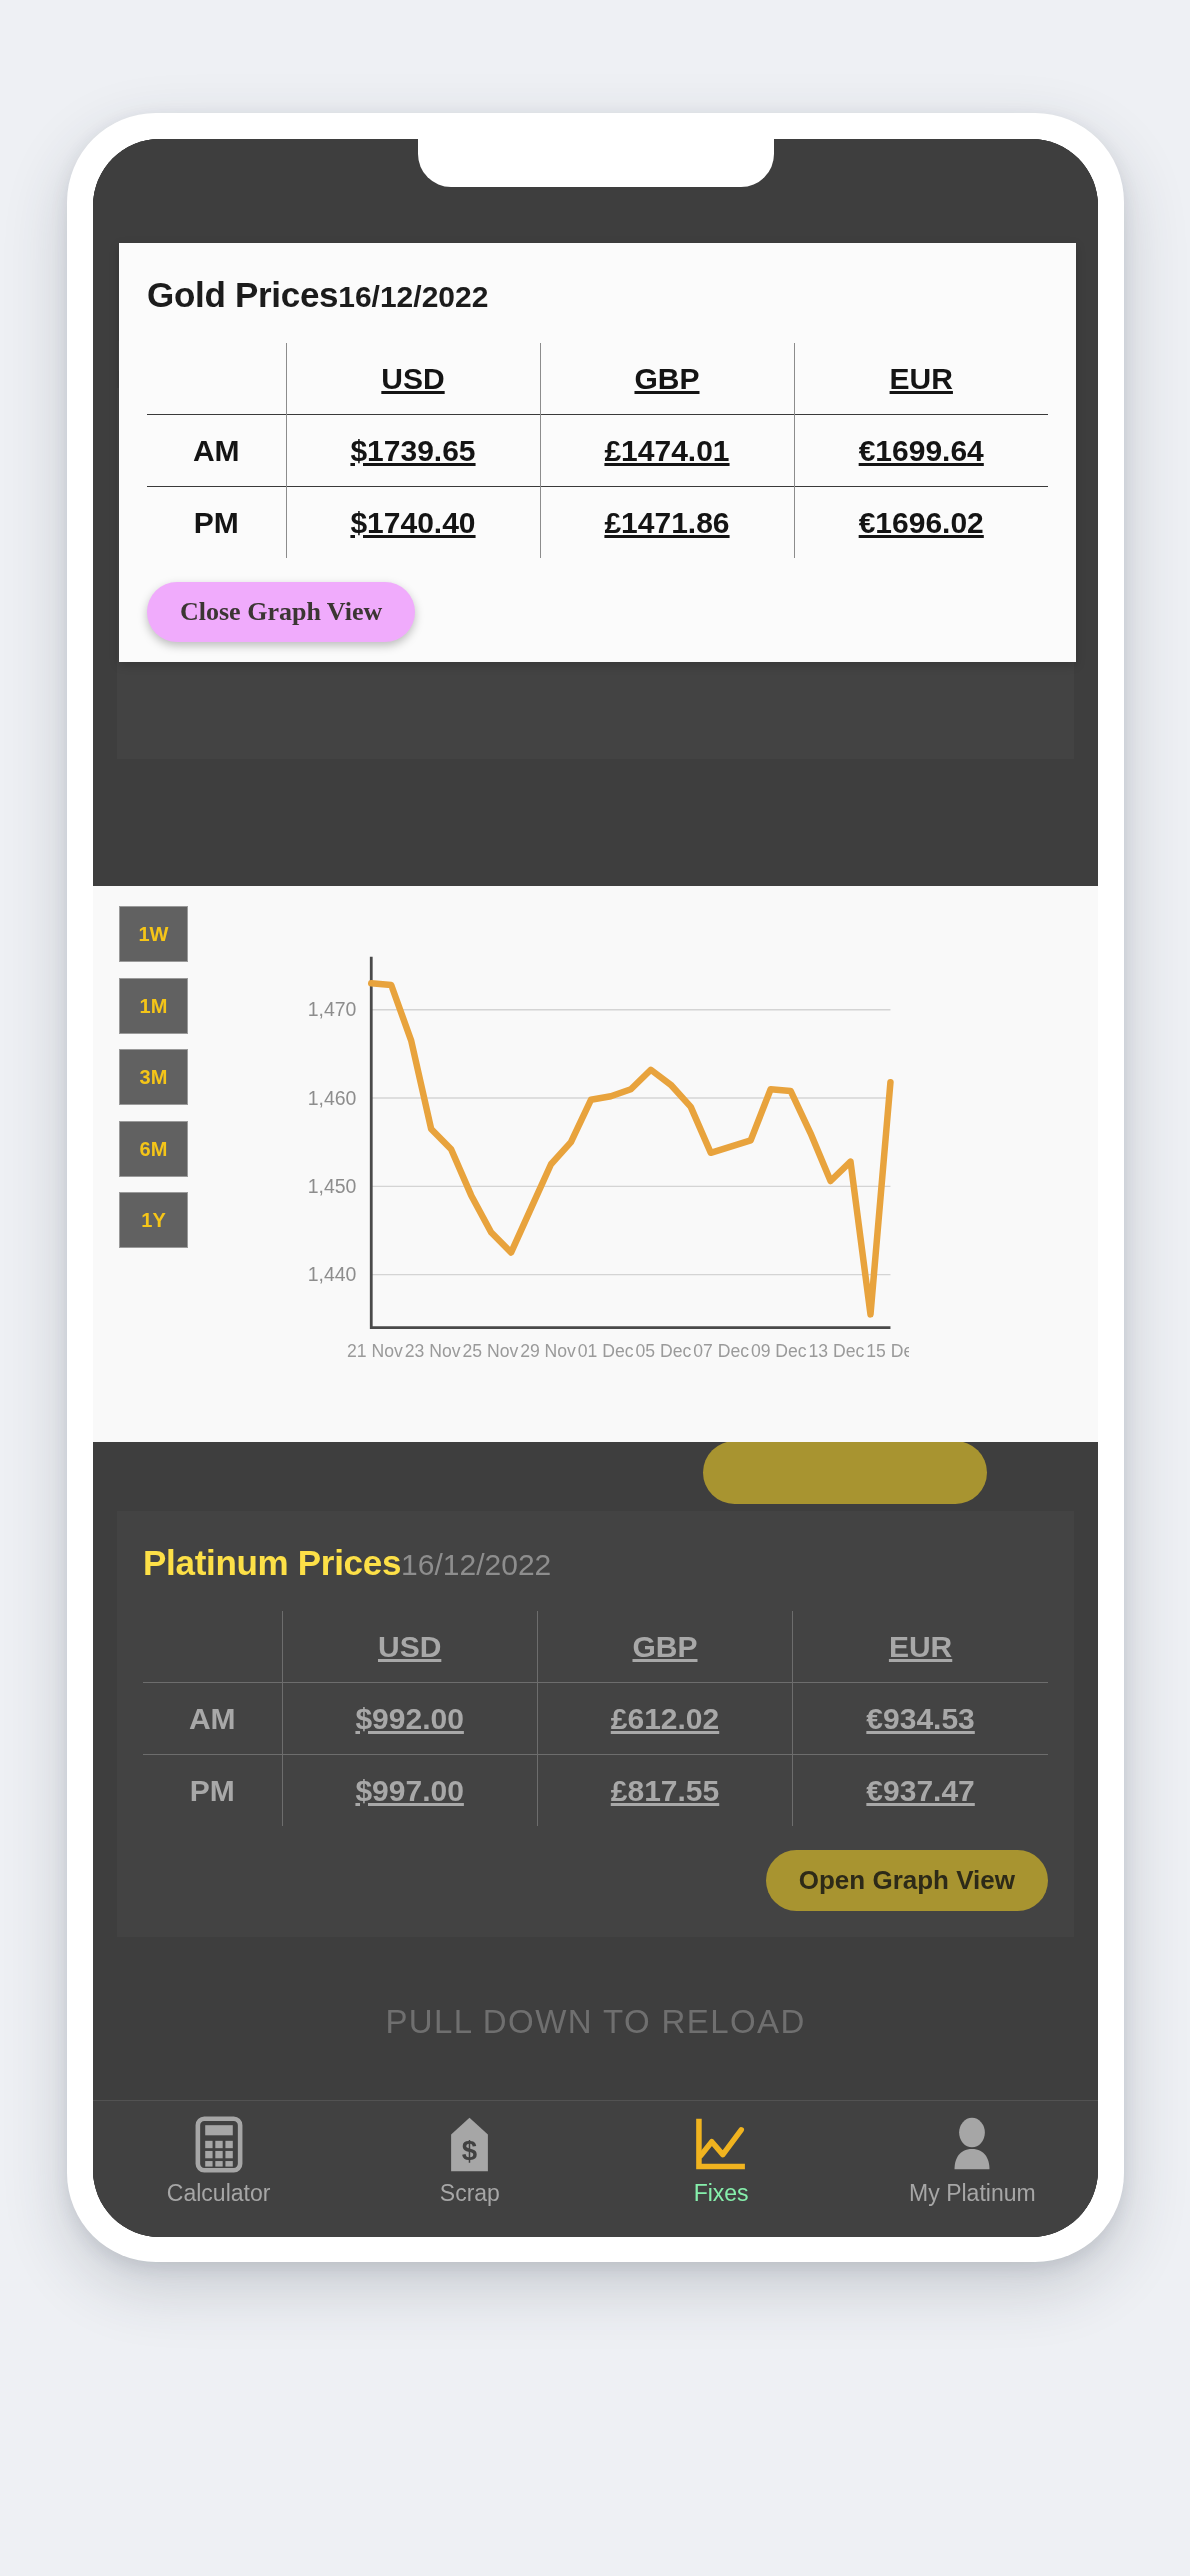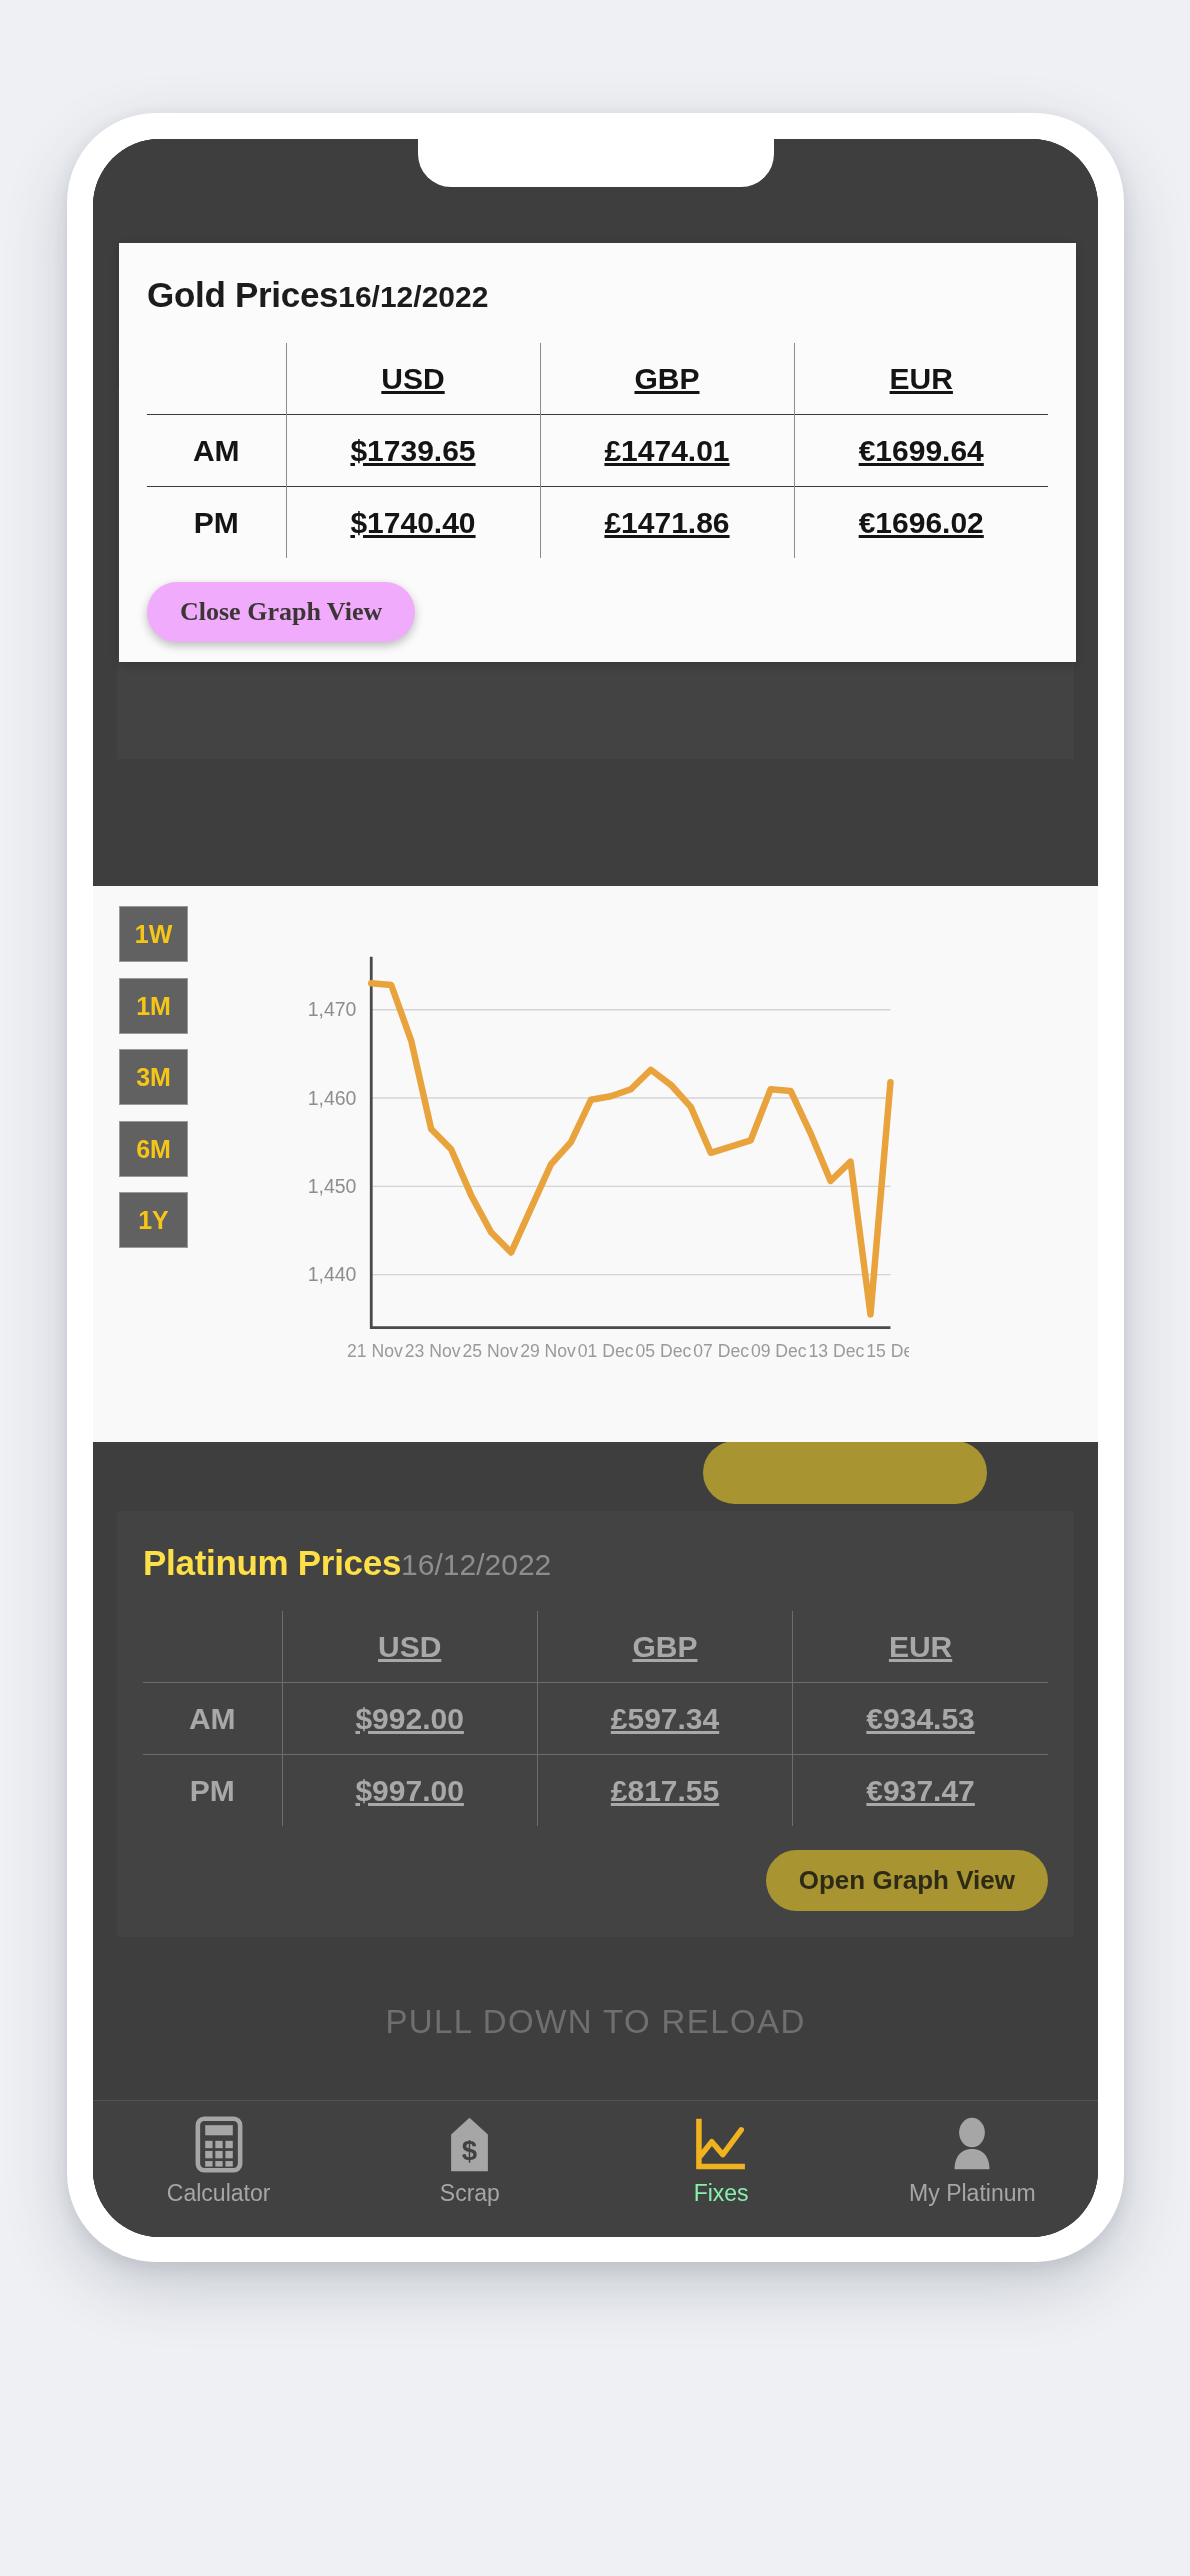--- a/index.html
+++ b/index.html
@@ -208,21 +208,21 @@
     background: #f9f9f9;
     z-index: 16;
   }
   .period-btn {
     position: absolute;
     left: 26px;
     width: 69px;
     height: 56px;
     background: #616161;
     color: #f5c518;
-    font-size: 25px;
+    font-size: 20px;
     font-weight: bold;
     display: flex;
     align-items: center;
     justify-content: center;
     border: 0.9px solid #9a9a9a;
     cursor: pointer;
   }
 
   #chart-wrap {
     position: absolute;
@@ -286,21 +286,21 @@
             <th></th>
             <th>USD</th>
             <th>GBP</th>
             <th>EUR</th>
           </tr>
         </thead>
         <tbody>
           <tr>
             <td>AM</td>
             <td>$992.00</td>
-            <td>£597.34</td>
+            <td>£612.02</td>
             <td>€934.53</td>
           </tr>
           <tr>
             <td>PM</td>
             <td>$997.00</td>
             <td>£817.55</td>
             <td>€937.47</td>
           </tr>
         </tbody>
       </table>

